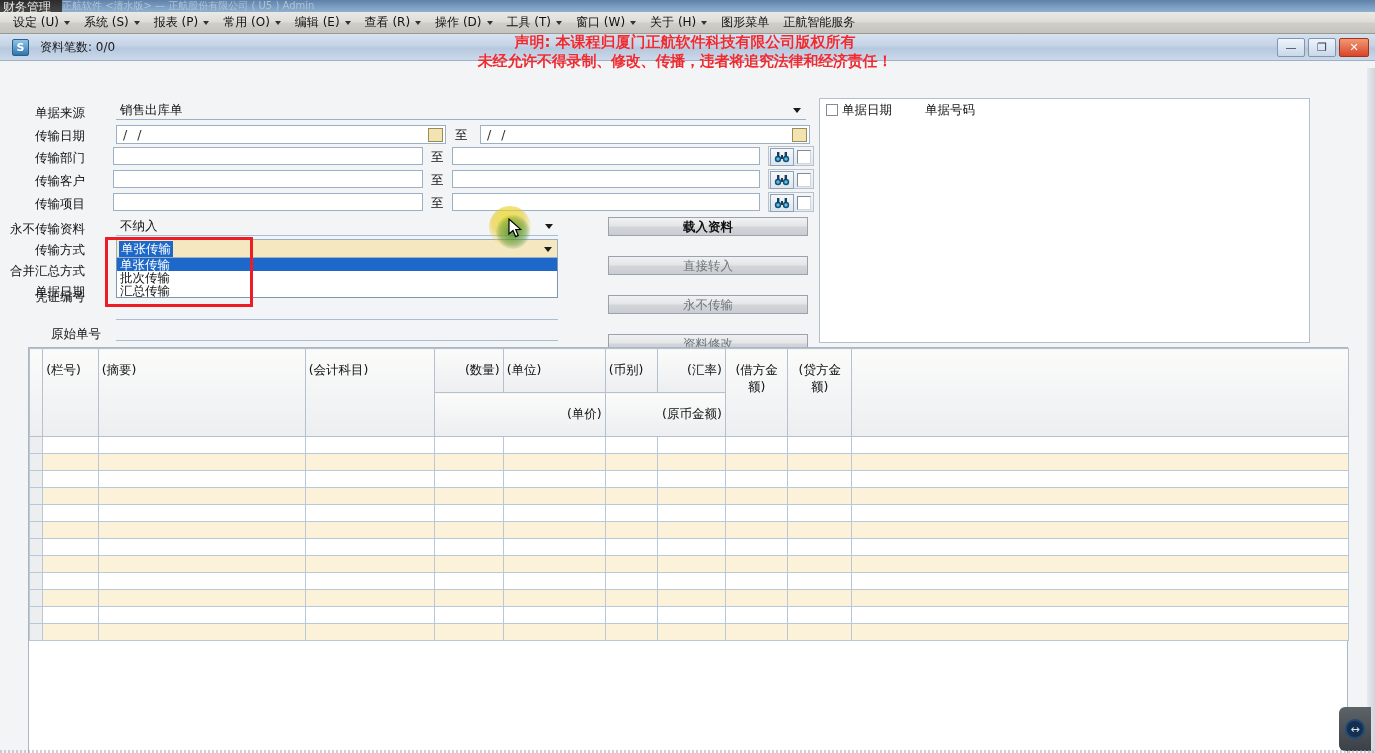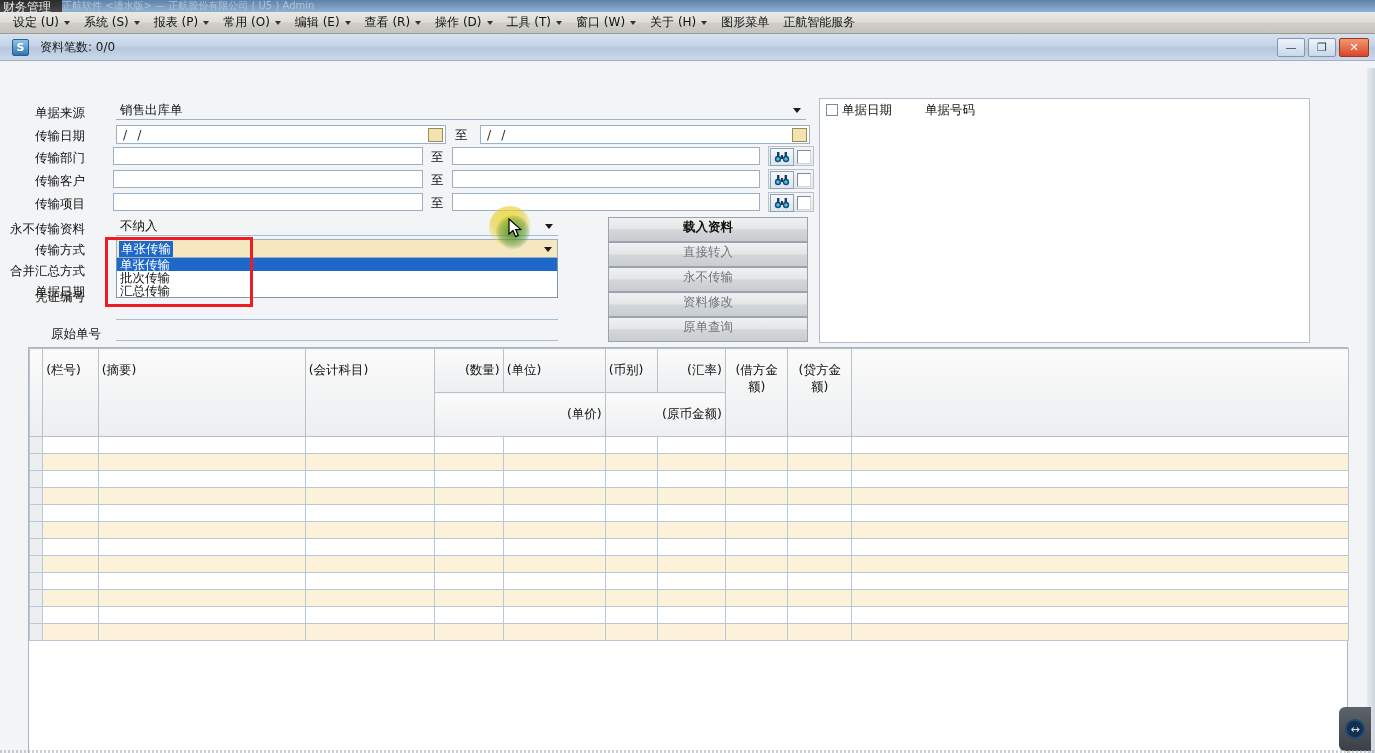--- a/index.html
+++ b/index.html
@@ -156,21 +156,21 @@
     white-space:nowrap; overflow:hidden; }
   .dd-opt.active{ background:#1d68c8; color:#fff; }
   .red-highlight{
     position:absolute; left:105px; top:203px; width:148px; height:70px;
     border:3px solid #ee1c24; z-index:35; pointer-events:none;
   }
 
   
   .btncol{ position:absolute; left:608px; top:183px; width:200px; }
   .bigbtn{
-    width:200px; height:25px; margin-bottom:0;
+    width:200px; height:19px; margin-bottom:20px;
     border:1px solid #9aa3ad;
     background:linear-gradient(to bottom,#f0f1f2 0%,#e3e5e7 48%,#d3d6d9 52%,#c9cdd1 100%);
     font-size:12.5px; color:#6d7479; text-align:center; line-height:17px;
     font-family:"DejaVu Sans","Liberation Sans",sans-serif;
   }
   .bigbtn.enabled{ color:#101010; font-weight:bold; }
 
   
   .rpanel{
     position:absolute; left:819px; top:64px; width:491px; height:245px;
@@ -634,20 +634,24 @@
               <td class="gline"></td>
               <td></td>
             </tr>
         </tbody>
       </table>
     </div>
 
     <div class="edge-right"></div>
   </div>
 
+  <div class="notice">
+    <div>声明: 本课程归厦门正航软件科技有限公司版权所有</div>
+    <div class="l2">未经允许不得录制、修改、传播，违者将追究法律和经济责任！</div>
+  </div>
 
   <div class="cursor-glow"></div>
   <div class="cursor-glow2"></div>
   <svg class="cursor-arrow" width="16" height="22" viewBox="0 0 16 22">
     <path d="M1,1 L1,16 L5,12.5 L7.6,18.6 L10.2,17.4 L7.7,11.6 L12.6,11.4 Z" fill="#ffffff" stroke="#000000" stroke-width="1.2"></path>
   </svg>
 
   <div class="float-widget">
     <div class="dot">↔</div>
   </div>

